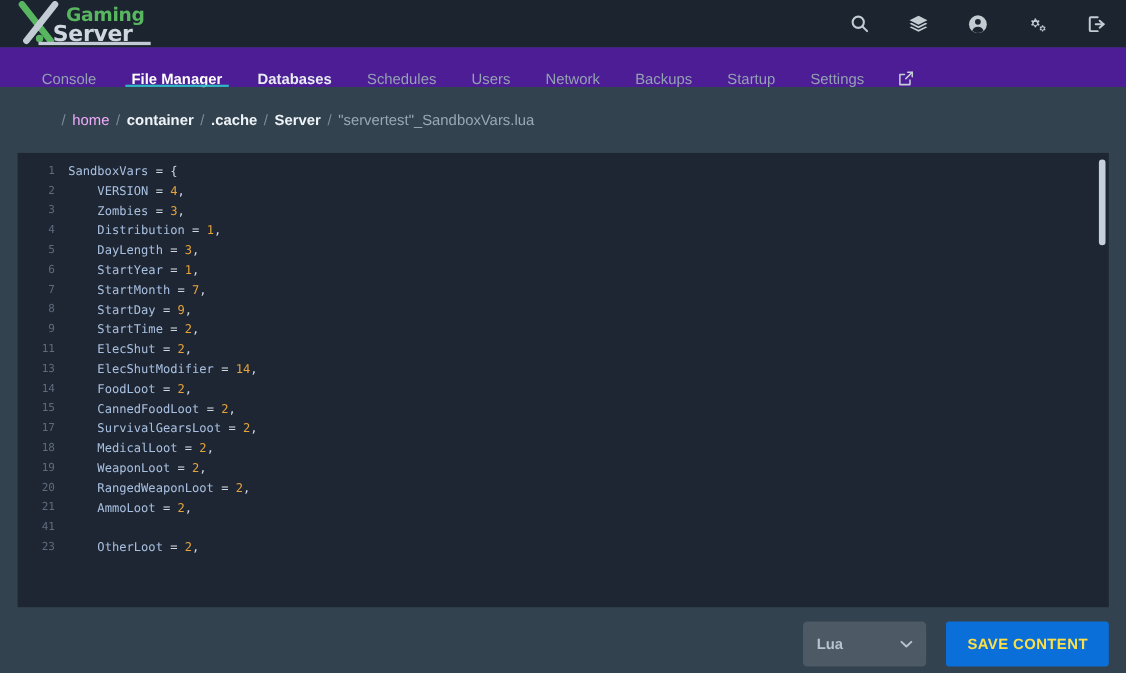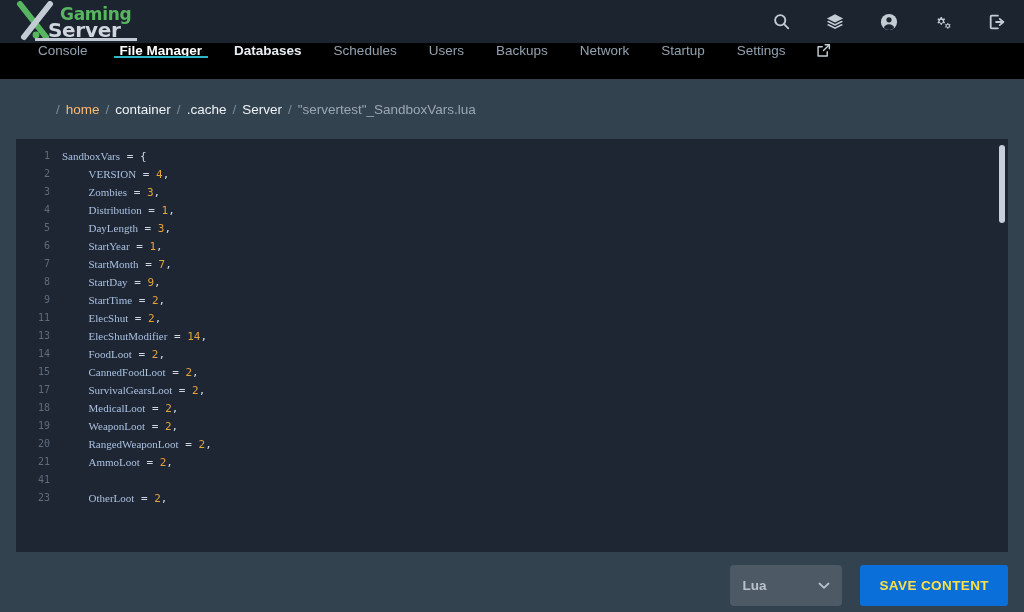--- a/index.html
+++ b/index.html
@@ -46,22 +46,22 @@
     width: 54px; height: 43px;
     display: flex; align-items: center; justify-content: center;
     color: #c3cbd3; cursor: pointer;
   }
   .hicon svg { display: block; }
 
   
   .nav {
     position: absolute; left: 0; top: 43px;
     width: 1024px; height: 36px;
-    background: #000000;
-    display: flex; align-items: flex-start;
+    background: #4c1d95;
+    display: flex; align-items: flex-end;
     padding-left: 22px;
   }
   .nav-item {
     display: flex; align-items: center;
     padding: 0 16px;
     font-size: 13.5px;
     color: #93a2b0;
     cursor: pointer;
     position: relative;
     white-space: nowrap;
@@ -81,22 +81,22 @@
   
   .breadcrumb {
     position: absolute; left: 0; top: 79px;
     width: 1024px; height: 60px;
     display: flex; align-items: center;
     padding-left: 50px;
     font-size: 13.5px;
     color: #8d9ca9;
   }
   .crumb-sep { color: #7b8a97; margin: 0 6px; }
-  .crumb-dim { color: #fdba74; }
-  .crumb-link { color: #eef3f7; font-weight: normal; cursor: pointer; }
+  .crumb-dim { color: #f0abfc; }
+  .crumb-link { color: #eef3f7; font-weight: bold; cursor: pointer; }
   .crumb-file { color: #9aa8b5; }
 
   
   .editor {
     position: absolute; left: 16px; top: 139px;
     width: 992px; height: 413px;
     background: #1f2633;
     overflow: hidden;
   }
   .code-area {
@@ -107,21 +107,21 @@
     line-height: 18px;
   }
   .line { display: flex; height: 18px; align-items: center; }
   .ln {
     width: 46px; flex: 0 0 46px;
     text-align: right; padding-right: 12px;
     color: #5d6b7d; font-size: 10px;
     user-select: none;
   }
   .code { white-space: pre; color: #b6c2d2; }
-  .tok-id { color: #a8c0e0; font-family: Liberation Serif, serif; }
+  .tok-id { color: #a8c0e0; }
   .tok-op { color: #cfd8e3; }
   .tok-num { color: #e5a33c; }
   .tok-punc { color: #cfd8e3; }
 
   .scrollbar-track {
     position: absolute; right: 0; top: 0;
     width: 12px; height: 413px;
     background: transparent;
   }
   .scrollbar-thumb {
@@ -225,22 +225,22 @@
     </div>
   </div>
 </div>
 
 <div class="nav">
   <div class="nav-item">Console</div>
   <div class="nav-item active">File Manager</div>
   <div class="nav-item bright">Databases</div>
   <div class="nav-item">Schedules</div>
   <div class="nav-item">Users</div>
+  <div class="nav-item">Network</div>
   <div class="nav-item">Backups</div>
-  <div class="nav-item">Network</div>
   <div class="nav-item">Startup</div>
   <div class="nav-item">Settings</div>
   <div class="nav-ext">
     <svg width="15" height="15" viewBox="0 0 18 18" fill="none" stroke="currentColor" stroke-width="1.7" stroke-linecap="round" stroke-linejoin="round">
       <path d="M11 2 H16 V7"></path>
       <path d="M16 2 L9 9"></path>
       <path d="M13.5 10.5 V15.5 H2.5 V4.5 H7.5"></path>
     </svg>
   </div>
 </div>

